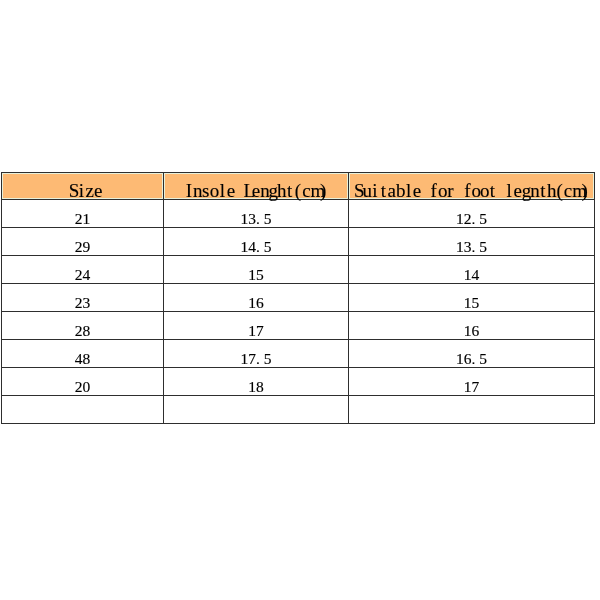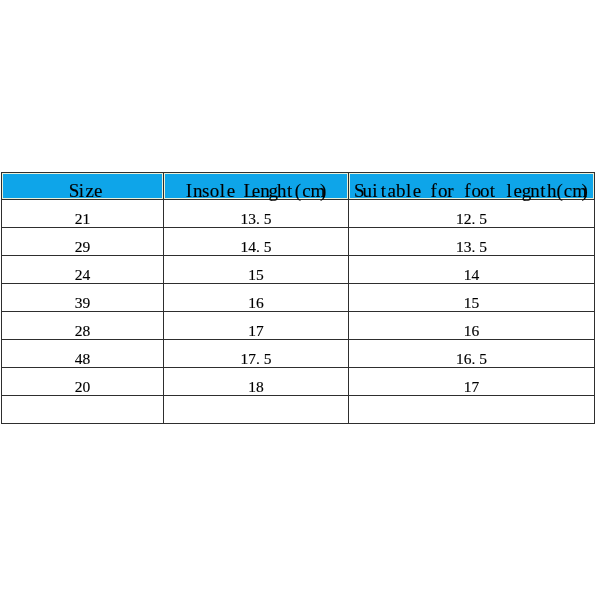--- a/index.html
+++ b/index.html
@@ -3,21 +3,21 @@
 <meta charset="utf-8">
 <style>
   html,body{margin:0;padding:0;background:#ffffff;}
   body{width:600px;height:600px;overflow:hidden;-webkit-font-smoothing:antialiased;}
   .chart{position:absolute;left:1px;top:172px;width:594px;height:257px;overflow:hidden;will-change:transform;}
   table{border-collapse:collapse;table-layout:fixed;width:593px;}
   col.c1{width:162px}col.c2{width:185px}col.c3{width:246px}
   td{border:1px solid #2e2e2e;text-align:center;color:#000;}
   tbody td{font-family:"Liberation Serif",serif;font-size:15.5px;line-height:1;padding:0;vertical-align:bottom;-webkit-text-stroke:0.15px #000;}
   tbody tr{height:28px;}
-  thead td{background:#0ea5e9;box-shadow:inset 0 0 0 1px #e8f0da;padding:0 0 1px 0;vertical-align:bottom;height:24.6px;overflow:visible;}
+  thead td{background:#fdba74;box-shadow:inset 0 0 0 1px #e8f0da;padding:0 0 1px 0;vertical-align:bottom;height:24.6px;overflow:visible;}
   thead tr{height:26.6px;}
   .hw{display:block;position:relative;height:14px;overflow:visible;}
   td.hsize .hx{margin-left:3px;}
   .hx{position:absolute;left:50%;bottom:0;font-family:"Liberation Serif",serif;font-size:19px;line-height:14px;
       transform:translateX(-50%);white-space:pre;}
   .hx i{display:inline-block;width:8.4px;text-align:center;font-style:normal;-webkit-text-stroke:0.12px #000;}
 </style>
 </head>
 <body>
 
@@ -57,21 +57,21 @@
           <td>29</td>
           <td>14. 5</td>
           <td>13. 5</td>
         </tr>
         <tr>
           <td>24</td>
           <td>15</td>
           <td>14</td>
         </tr>
         <tr>
-          <td>39</td>
+          <td>23</td>
           <td>16</td>
           <td>15</td>
         </tr>
         <tr>
           <td>28</td>
           <td>17</td>
           <td>16</td>
         </tr>
         <tr>
           <td>48</td>

